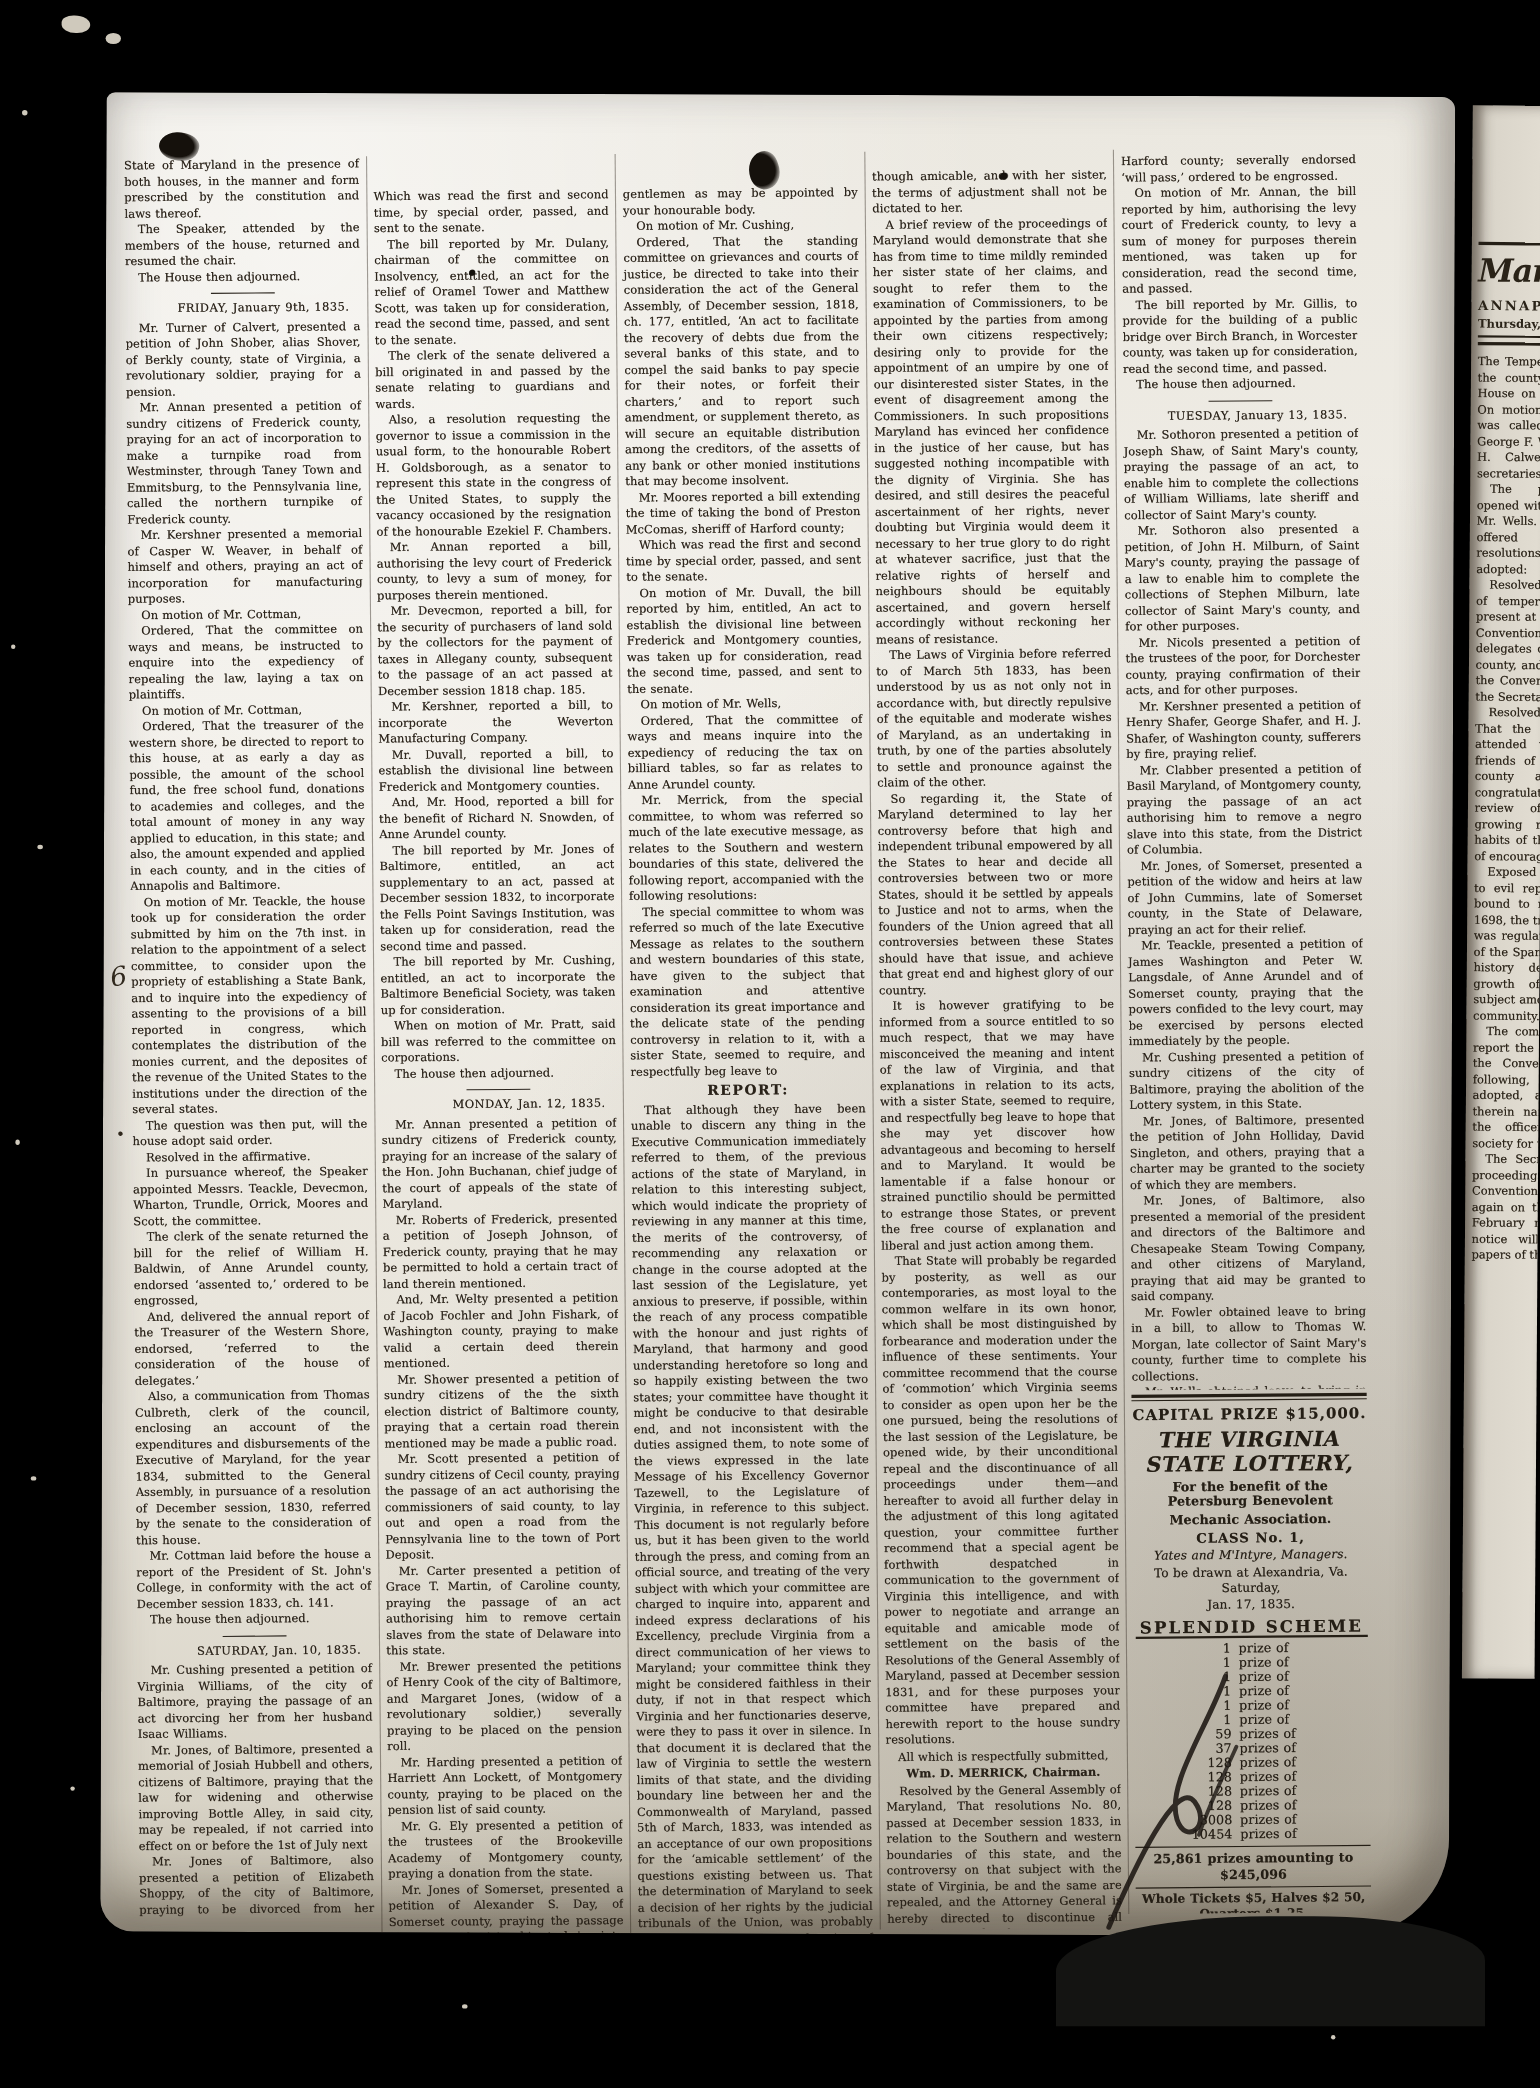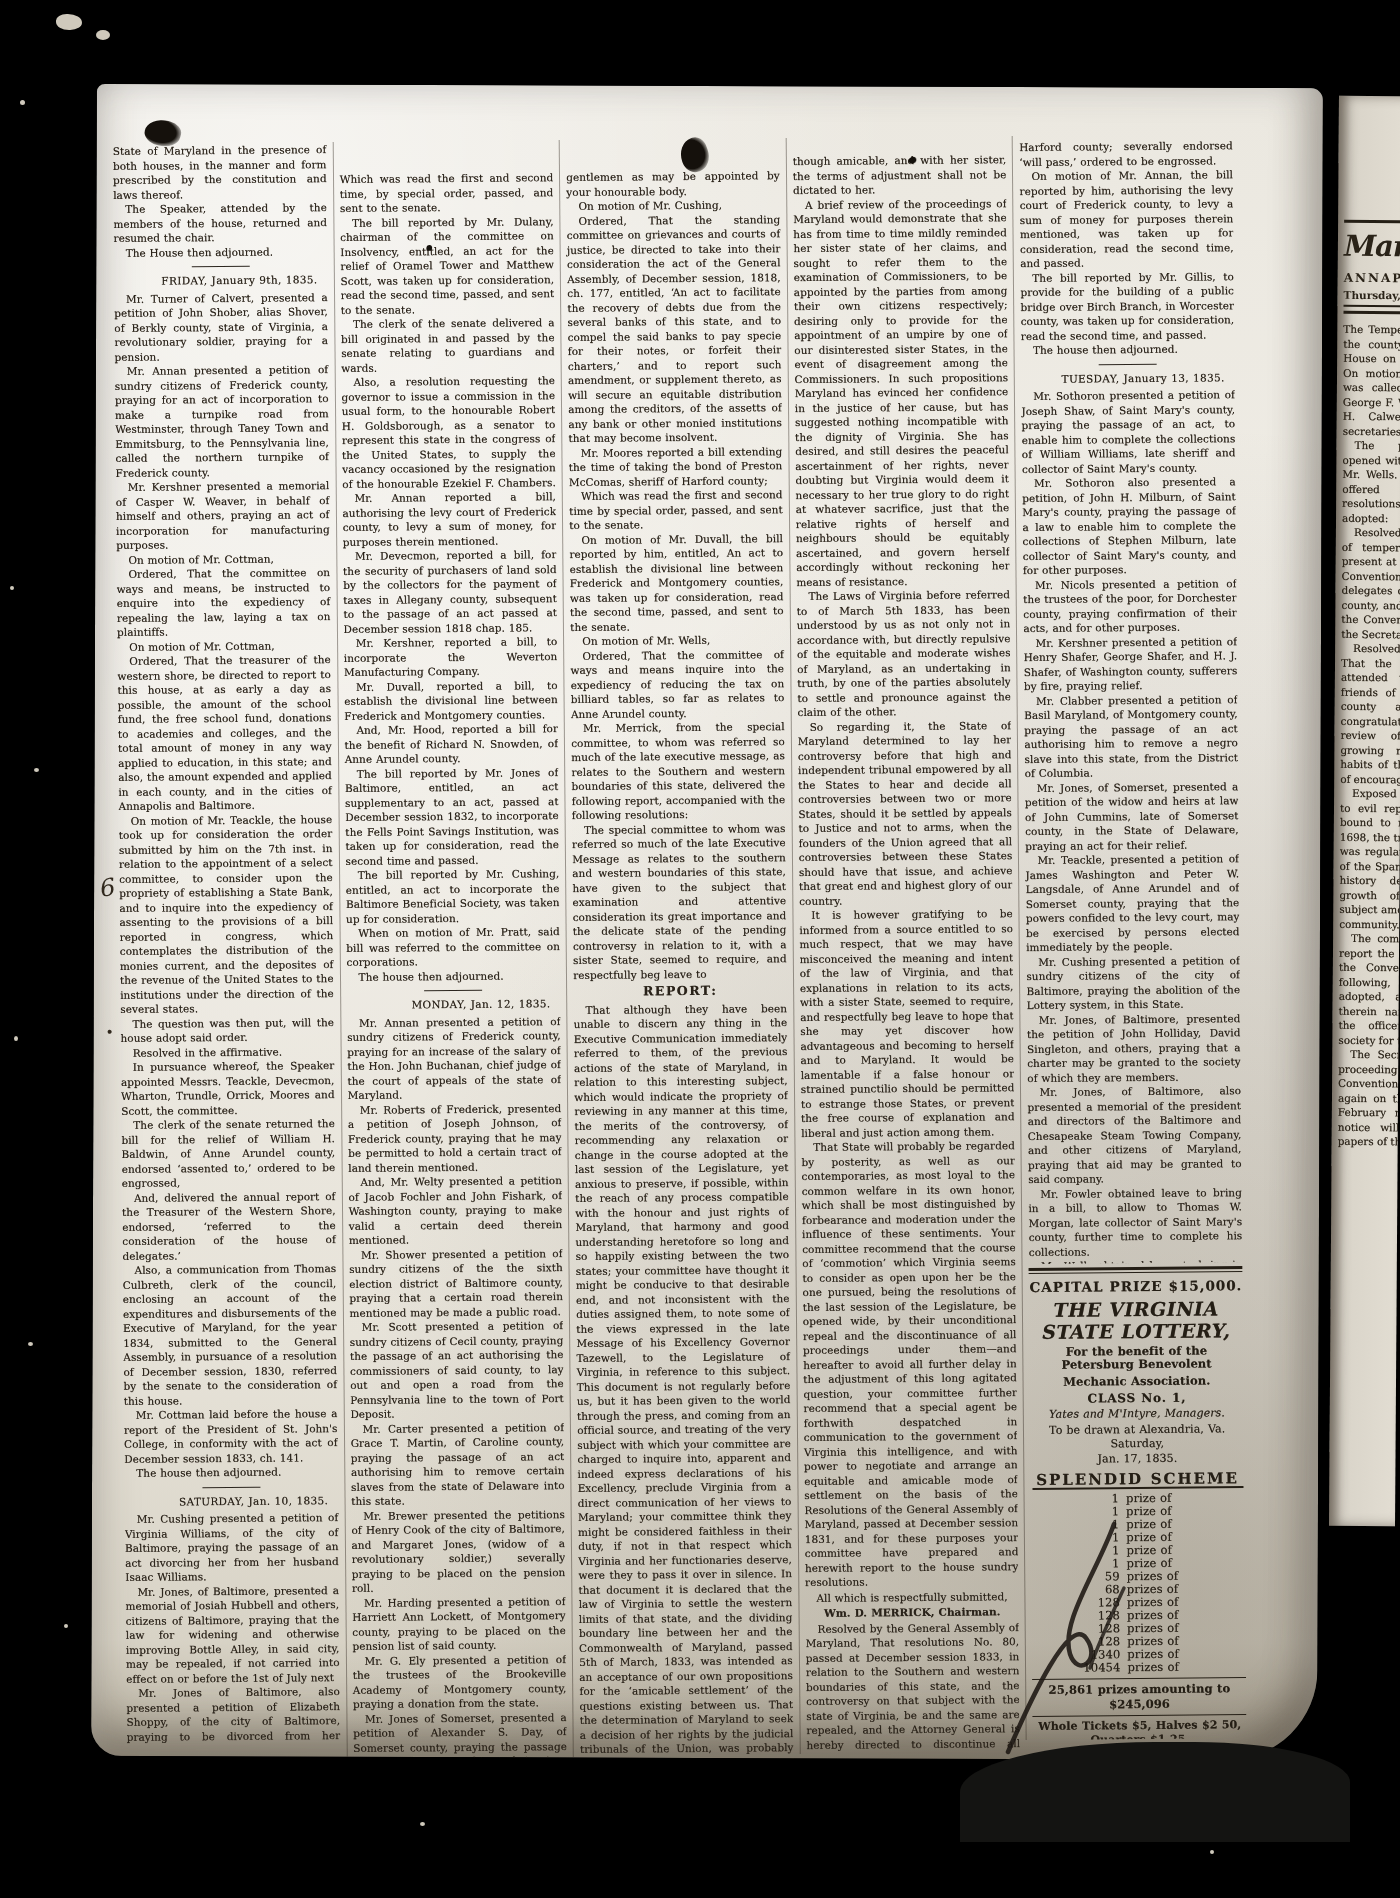--- a/index.html
+++ b/index.html
@@ -228,41 +228,41 @@
             </div>
             <div class="prize">
               <span class="pn">1</span>
               <span>prize of</span>
             </div>
             <div class="prize">
               <span class="pn">59</span>
               <span>prizes of</span>
             </div>
             <div class="prize">
-              <span class="pn">68</span>
+              <span class="pn">37</span>
               <span>prizes of</span>
             </div>
             <div class="prize">
               <span class="pn">128</span>
               <span>prizes of</span>
             </div>
             <div class="prize">
               <span class="pn">128</span>
               <span>prizes of</span>
             </div>
             <div class="prize">
               <span class="pn">128</span>
               <span>prizes of</span>
             </div>
             <div class="prize">
               <span class="pn">128</span>
               <span>prizes of</span>
             </div>
             <div class="prize">
-              <span class="pn">1340</span>
+              <span class="pn">3008</span>
               <span>prizes of</span>
             </div>
             <div class="prize">
               <span class="pn">10454</span>
               <span>prizes of</span>
             </div>
           </div>
         <p class="ad-total">25,861 prizes amounting to $245,096</p>
         <p class="ad-tick">Whole Tickets $5, Halves $2 50, Quarters $1 25.</p>
 

